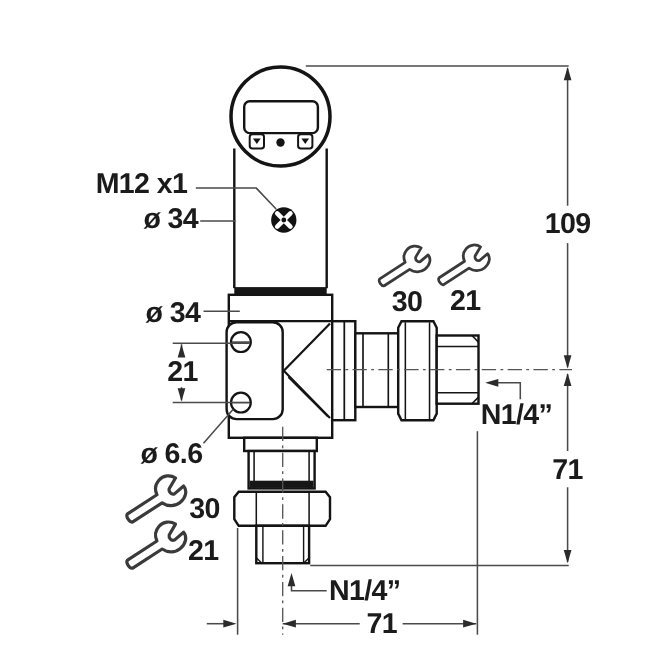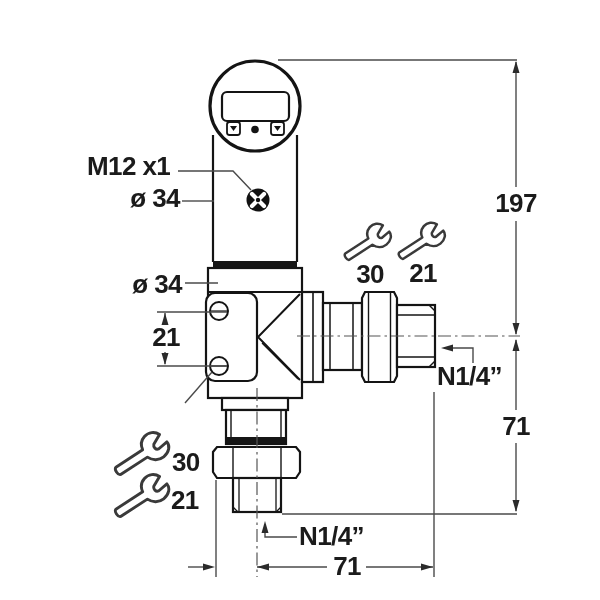--- a/index.html
+++ b/index.html
@@ -149,25 +149,26 @@
   <g fill="#ffffff" stroke="#3a3a3a" stroke-width="2" stroke-linejoin="round">
     <use href="#wrenchPath" transform="translate(140,455) rotate(-33) scale(1.45) translate(-20.5,-14)"></use>
     <use href="#wrenchPath" transform="translate(140,497) rotate(-33) scale(1.45) translate(-20.5,-14)"></use>
     <use href="#wrenchPath" transform="translate(366,243) rotate(-33) scale(1.25) translate(-20.5,-14)"></use>
     <use href="#wrenchPath" transform="translate(420,242) rotate(-33) scale(1.25) translate(-20.5,-14)"></use>
   </g>
 </svg>
 
 <div class="lbl" style="left:87px;top:153px;">M12 x1</div>
 <div class="lbl rgt" style="left:100px;top:185px;width:80px;">ø 34</div>
-<div class="lbl ctr" style="left:491px;top:190px;width:50px;">197</div>
+<div class="lbl ctr" style="left:491px;top:190px;width:50px;">109</div>
 <div class="lbl ctr" style="left:351px;top:261px;width:38px;">30</div>
 <div class="lbl ctr" style="left:404px;top:260px;width:38px;">21</div>
 <div class="lbl rgt" style="left:102px;top:271px;width:80px;">ø 34</div>
 <div class="lbl ctr" style="left:146px;top:324px;width:40px;">21</div>
 <div class="lbl" style="left:437px;top:363px;">N1/4”</div>
+<div class="lbl rgt" style="left:104px;top:399px;width:80px;">ø 6.6</div>
 <div class="lbl ctr" style="left:496px;top:413px;width:40px;">71</div>
 <div class="lbl" style="left:172px;top:449px;">30</div>
 <div class="lbl" style="left:171px;top:487px;">21</div>
 <div class="lbl" style="left:299px;top:523px;">N1/4”</div>
 <div class="lbl ctr" style="left:327px;top:553px;width:40px;">71</div>
 
 </div>
 
 </body></html>

